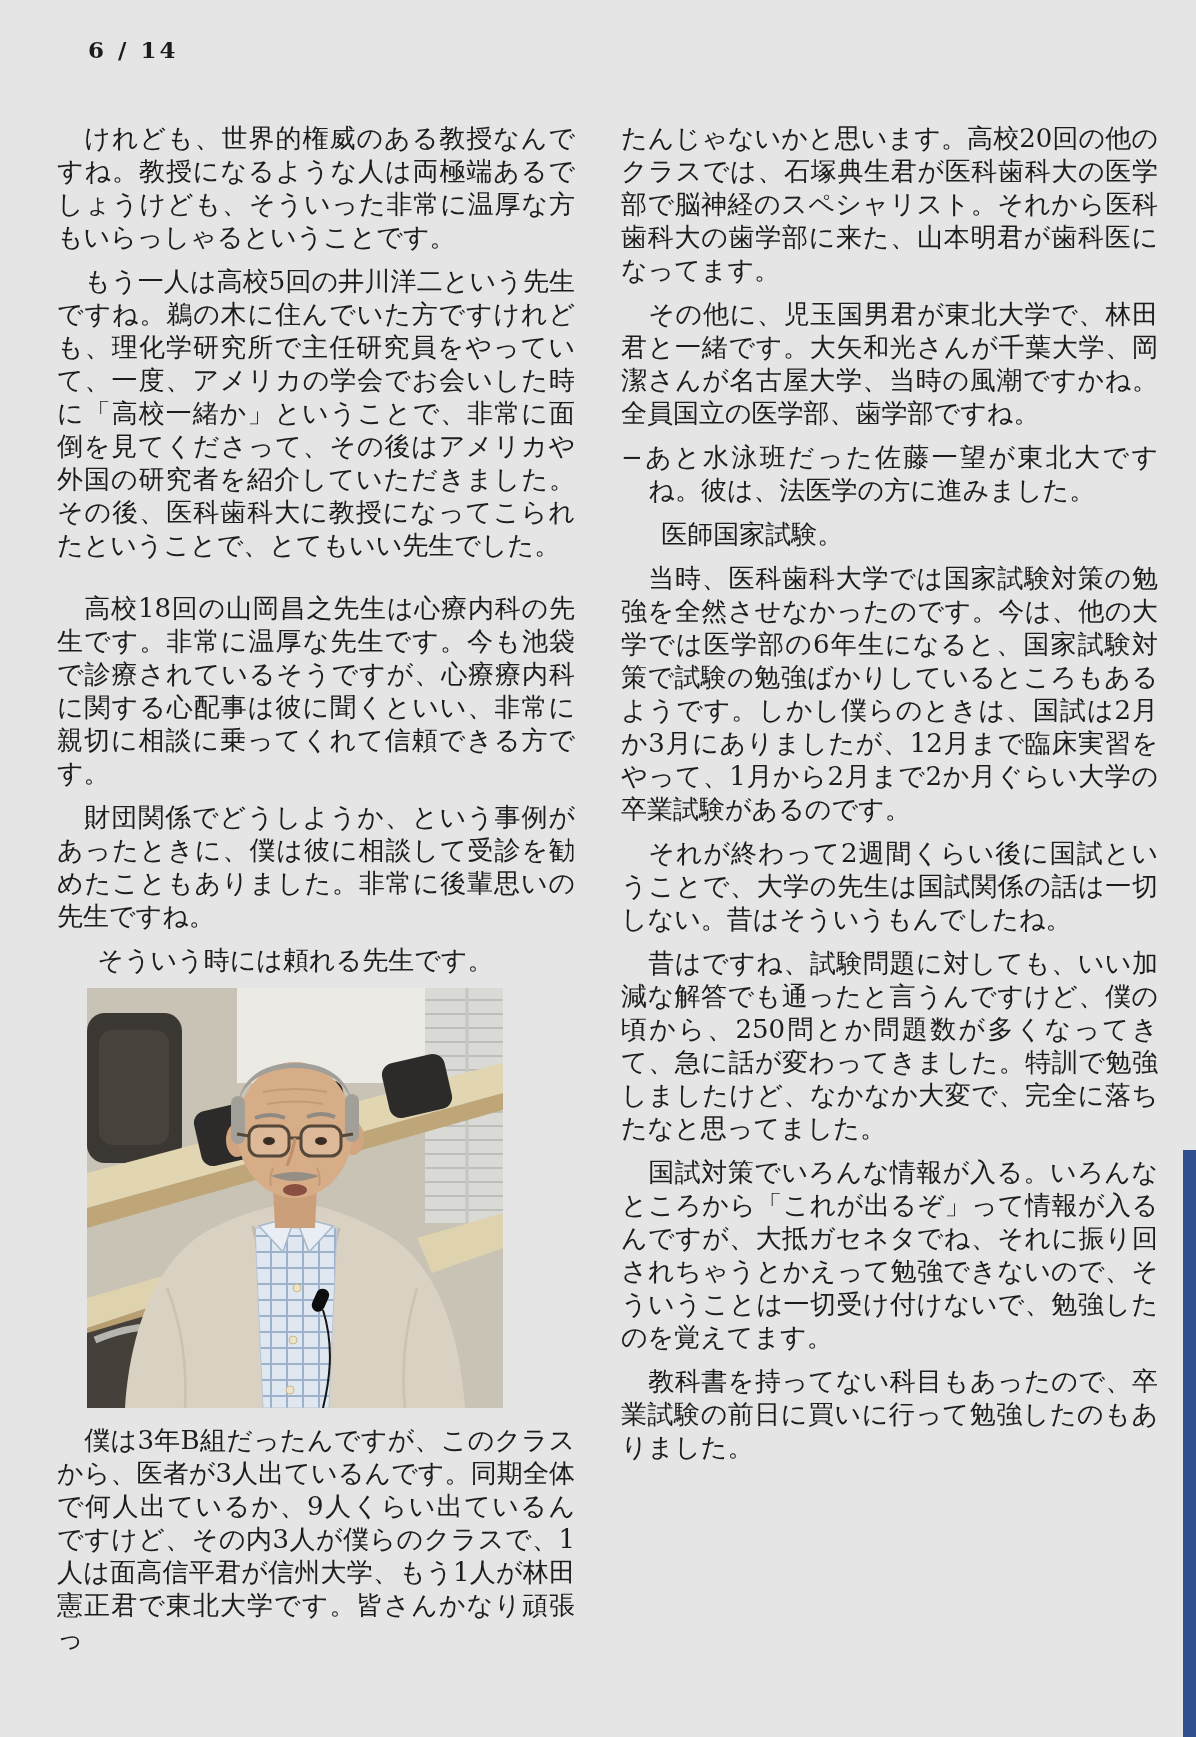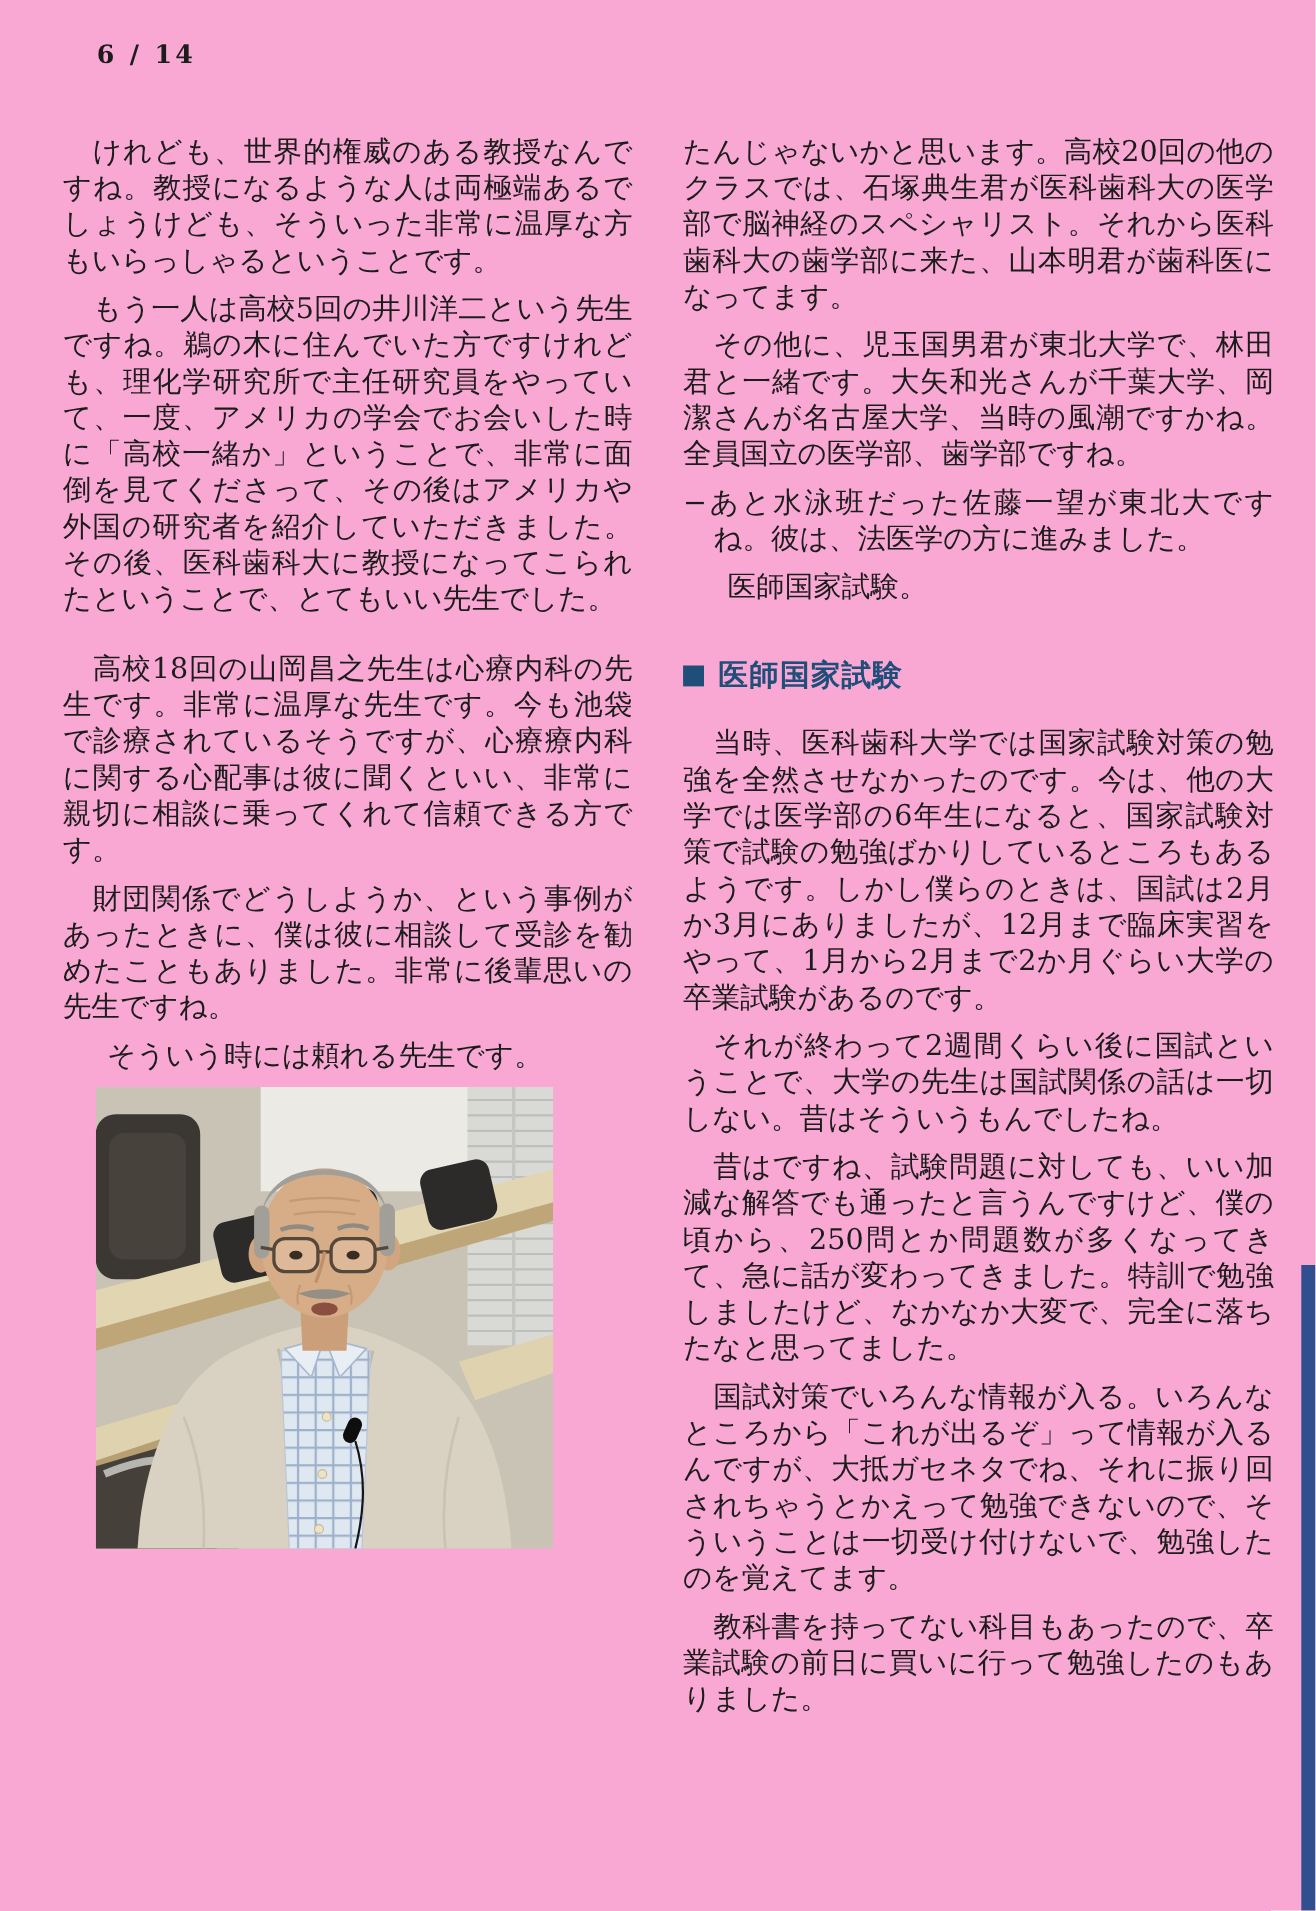--- a/index.html
+++ b/index.html
@@ -4,21 +4,21 @@
 <style>
   :root{
     --navy:#1f4e79;
     --edge:#2f4f8f;
     --ink:#1c1c1c;
   }
   html,body{margin:0;padding:0;background:#ffffff;}
   .page{
     position:relative;
     width:1196px;height:1737px;
-    background:#f9a8d4;
+    background:#e5e5e5;
     overflow:hidden;
     color:var(--ink);
     font-family:"DejaVu Serif","Liberation Serif",serif;
   }
   .page-number{
     position:absolute;top:36px;left:88px;
     font-size:23px;font-weight:bold;letter-spacing:3px;
   }
   .columns{
     position:absolute;top:122px;left:57px;
@@ -170,34 +170,33 @@
 
             <path d="M184,188 Q208,180 232,188 Q208,198 184,188 Z" fill="#948e85"></path>
 
             <ellipse cx="208" cy="202" rx="12" ry="6" fill="#8a4f41"></ellipse>
 
             <path d="M186,180 Q182,190 184,198 M230,180 Q234,190 232,198" stroke="#c49a76" stroke-width="2" fill="none"></path>
           </g>
         </svg>
       </figure>
 
+      <div>
+          <p class="para body">僕は3年B組だったんですが、このクラスから、医者が3人出ているんです。同期全体で何人出ているか、9人くらい出ているんですけど、その内3人が僕らのクラスで、1人は面高信平君が信州大学、もう1人が林田憲正君で東北大学です。皆さんかなり頑張っ</p>
+        </div>
     </div>
 
     <div class="col col-right">
       <div>
           <p class="para cont">たんじゃないかと思います。高校20回の他のクラスでは、石塚典生君が医科歯科大の医学部で脳神経のスペシャリスト。それから医科歯科大の歯学部に来た、山本明君が歯科医になってます。</p>
           <p class="para body">その他に、児玉国男君が東北大学で、林田君と一緒です。大矢和光さんが千葉大学、岡潔さんが名古屋大学、当時の風潮ですかね。全員国立の医学部、歯学部ですね。</p>
           <p class="para interviewer">−あと水泳班だった佐藤一望が東北大ですね。彼は、法医学の方に進みました。</p>
           <p class="para reply">医師国家試験。</p>
         </div>
 
-      <h2 class="section-heading">
-        <span class="heading-square"></span>
-        <span>医師国家試験</span>
-      </h2>
 
       <div>
           <p class="para body">当時、医科歯科大学では国家試験対策の勉強を全然させなかったのです。今は、他の大学では医学部の6年生になると、国家試験対策で試験の勉強ばかりしているところもあるようです。しかし僕らのときは、国試は2月か3月にありましたが、12月まで臨床実習をやって、1月から2月まで2か月ぐらい大学の卒業試験があるのです。</p>
           <p class="para body">それが終わって2週間くらい後に国試ということで、大学の先生は国試関係の話は一切しない。昔はそういうもんでしたね。</p>
           <p class="para body">昔はですね、試験問題に対しても、いい加減な解答でも通ったと言うんですけど、僕の頃から、250問とか問題数が多くなってきて、急に話が変わってきました。特訓で勉強しましたけど、なかなか大変で、完全に落ちたなと思ってました。</p>
           <p class="para body">国試対策でいろんな情報が入る。いろんなところから「これが出るぞ」って情報が入るんですが、大抵ガセネタでね、それに振り回されちゃうとかえって勉強できないので、そういうことは一切受け付けないで、勉強したのを覚えてます。</p>
           <p class="para body">教科書を持ってない科目もあったので、卒業試験の前日に買いに行って勉強したのもありました。</p>
         </div>
     </div>
 

